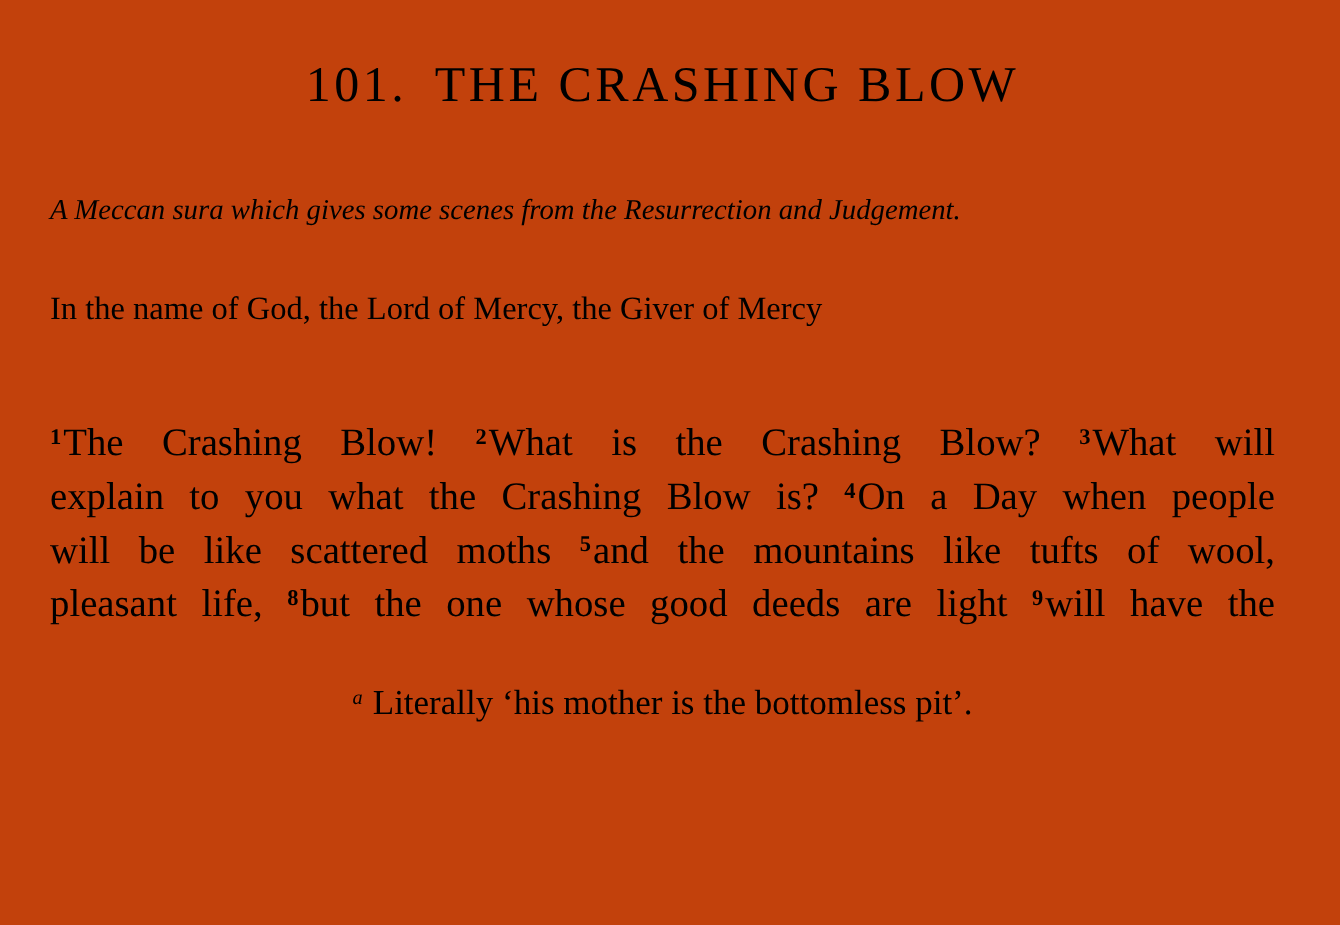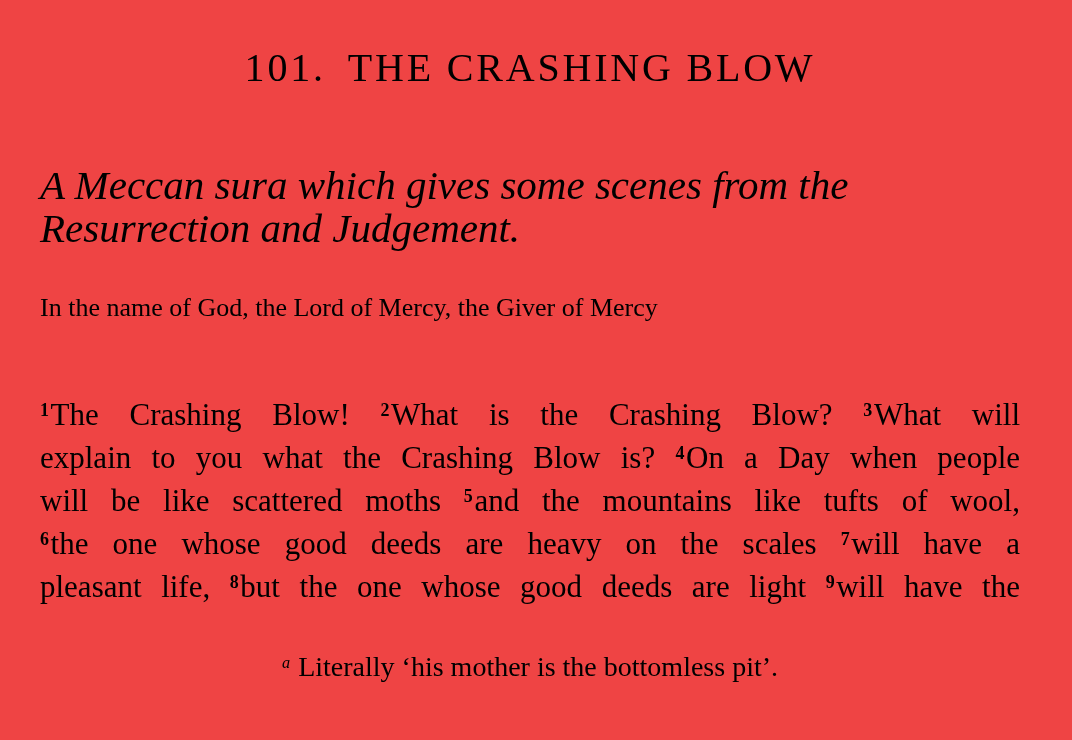--- a/index.html
+++ b/index.html
@@ -5,40 +5,40 @@
   html, body {
     margin: 0;
     padding: 0;
     background: #ffffff;
   }
   .page {
     position: relative;
     width: 1072px;
     height: 740px;
     box-sizing: border-box;
-    background: #ef4444;
+    background: #c2410c;
     color: #000000;
     font-family: "Liberation Serif", "DejaVu Serif", serif;
     padding: 46px 52px 0 40px;
     overflow: hidden;
   }
   .sura-title {
     text-align: center;
     font-size: 40px;
     line-height: 1.1;
     letter-spacing: 0.07em;
     white-space: nowrap;
   }
   .sura-title .num {
     margin-right: 0.55em;
   }
   .sura-description {
-    margin-top: 74px;
+    margin-top: 56px;
     font-style: italic;
-    font-size: 41px;
+    font-size: 23px;
     line-height: 43px;
   }
   .bismillah {
     margin-top: 36px;
     font-size: 26px;
     line-height: 43px;
   }
   .verses {
     margin-top: 64px;
     font-size: 31px;
@@ -90,21 +90,20 @@
   </div>
 
   <div class="sura-description">A Meccan sura which gives some scenes from the Resurrection and Judgement.</div>
 
   <div class="bismillah">In the name of God, the Lord of Mercy, the Giver of Mercy</div>
 
   <div class="verses">
       <div class="verse-line"><sup class="verse-num">1</sup>The Crashing Blow! <sup class="verse-num">2</sup>What is the Crashing Blow? <sup class="verse-num">3</sup>What will</div>
       <div class="verse-line">explain to you what the Crashing Blow is? <sup class="verse-num">4</sup>On a Day when people</div>
       <div class="verse-line">will be like scattered moths <sup class="verse-num">5</sup>and the mountains like tufts of wool,</div>
-      <div class="verse-line"><sup class="verse-num">6</sup>the one whose good deeds are heavy on the scales <sup class="verse-num">7</sup>will have a</div>
       <div class="verse-line">pleasant life, <sup class="verse-num">8</sup>but the one whose good deeds are light <sup class="verse-num">9</sup>will have the</div>
     </div>
 
   <div class="footnote">
     <sup class="fn-marker">a</sup><span>Literally ‘his mother is the bottomless pit’.</span>
   </div>
 
 </div>
 
 </body></html>

